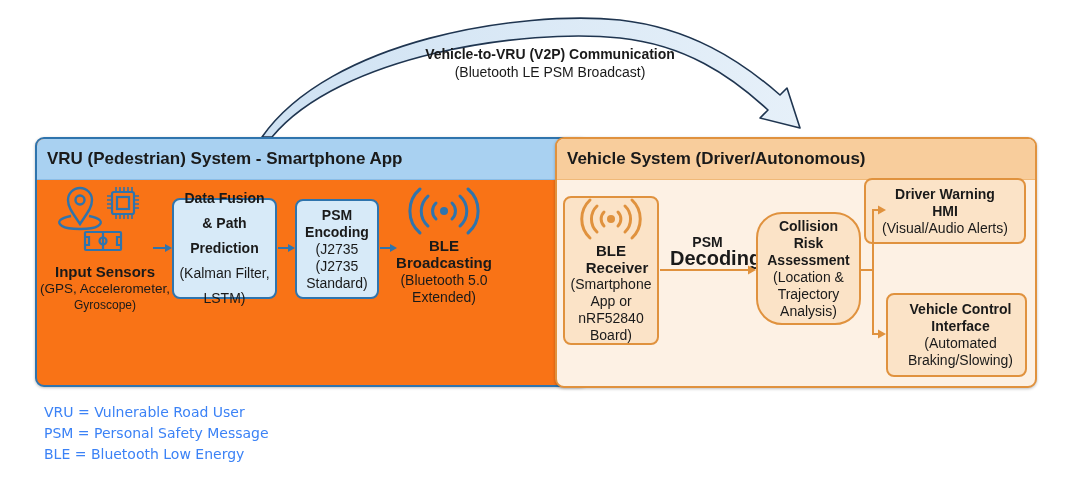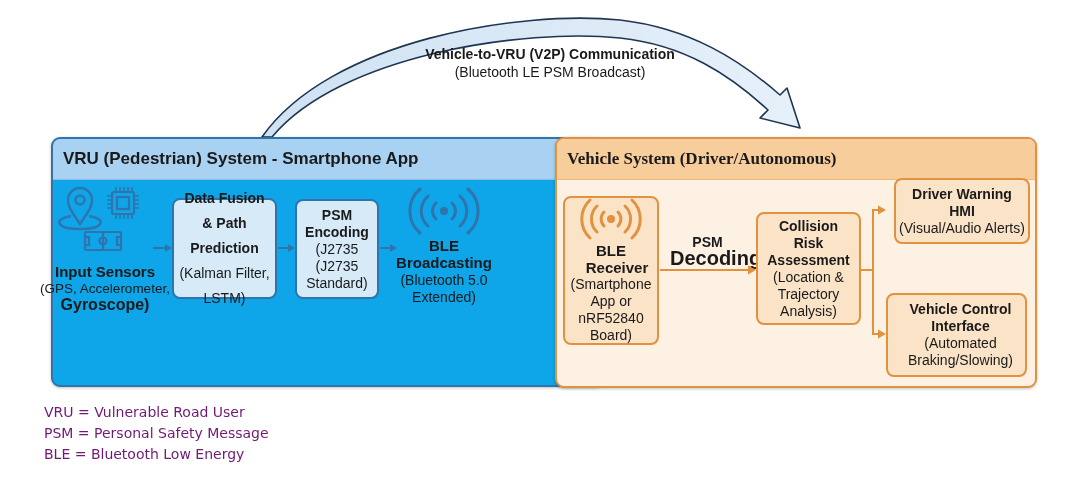--- a/index.html
+++ b/index.html
@@ -1,29 +1,29 @@
 <!DOCTYPE html>
 <html><head>
 <meta charset="utf-8">
 <style>
   html,body{margin:0;padding:0;background:#ffffff;}
   body{width:1066px;height:484px;position:relative;overflow:hidden;font-family:"Liberation Sans",sans-serif;color:#1a1a1a;}
   .panel{position:absolute;border-radius:9px;box-sizing:border-box;overflow:hidden;}
-  .panel.blue{left:35px;top:137px;width:554px;height:250px;border:2px solid #2f74ad;background:#0ea5e9;box-shadow:0 1px 3px rgba(0,0,0,0.25);margin-left:16px;}
+  .panel.blue{left:35px;top:137px;width:554px;height:250px;border:2px solid #2f74ad;background:#f97316;box-shadow:0 1px 3px rgba(0,0,0,0.25);}
   .panel.orange{left:555px;top:137px;width:482px;height:251px;border:2px solid #e0923e;background:#fdf1e4;box-shadow:0 1px 3px rgba(0,0,0,0.25);}
   .panel .hdr{height:40px;line-height:40px;padding-left:10px;font-weight:bold;font-size:17px;}
   .panel.blue .hdr{background:#a9d1f1;border-bottom:1px solid #8bbde6;}
-  .panel.orange .hdr{background:#f8cd9c;border-bottom:1px solid #f0b978;font-family:Liberation Serif, serif;}
+  .panel.orange .hdr{background:#f8cd9c;border-bottom:1px solid #f0b978;}
   .box{position:absolute;box-sizing:border-box;border-radius:8px;text-align:center;font-size:14px;line-height:17px;display:flex;flex-direction:column;justify-content:center;}
   .box.b{border:2px solid #2f74ad;background:#d7eaf8;}
   .box.o{border:2px solid #e0923e;background:#fbe3c7;}
   .bold{font-weight:bold;}
   .txt{position:absolute;text-align:center;font-size:14px;line-height:16px;}
   svg{position:absolute;left:0;top:0;overflow:visible;}
-  .legend{position:absolute;left:44px;top:402px;font-family:"DejaVu Sans",sans-serif;font-size:14px;line-height:21px;color:#701a75;}
+  .legend{position:absolute;left:44px;top:402px;font-family:"DejaVu Sans",sans-serif;font-size:14px;line-height:21px;color:#3b82f6;}
 </style>
 </head>
 <body>
 
 <svg width="1066" height="484">
   <defs>
     <linearGradient id="arcg" x1="0" y1="0" x2="1" y2="0">
       <stop offset="0" stop-color="#cfe2f3"></stop>
       <stop offset="1" stop-color="#e6f0f9"></stop>
     </linearGradient>
@@ -52,21 +52,21 @@
   <g fill="none" stroke="#2f74ad" stroke-width="2.2">
     <rect x="85" y="232" width="36" height="18" rx="1"></rect>
     <line x1="103" y1="232" x2="103" y2="250"></line>
     <circle cx="103" cy="241" r="3.5"></circle>
     <path d="M85,237h4v8h-4 M121,237h-4v8h4"></path>
   </g>
 </svg>
 
 <div class="txt bold" style="left:40px;top:264px;width:130px;font-size:15px;">Input Sensors</div>
 <div class="txt" style="left:30px;top:281px;width:150px;font-size:13.5px;">(GPS, Accelerometer,</div>
-<div class="txt" style="left:30px;top:297px;width:150px;font-size:16px;font-weight:bold;">Gyroscope)</div>
+<div class="txt" style="left:30px;top:297px;width:150px;font-size:12px;">Gyroscope)</div>
 
 <div class="box b" style="left:172px;top:198px;width:105px;height:101px;gap:8px;">
   <div class="bold">Data Fusion</div>
   <div class="bold">&amp; Path</div>
   <div class="bold">Prediction</div>
   <div>(Kalman Filter,</div>
   <div>LSTM)</div>
 </div>
 
 <div class="box b" style="left:295px;top:199px;width:84px;height:100px;">
@@ -124,30 +124,30 @@
     <path d="M597,206 a18,18 0 0 0 0,26"></path>
     <path d="M625,206 a18,18 0 0 1 0,26"></path>
     <path d="M590,200 a26,26 0 0 0 0,38"></path>
     <path d="M632,200 a26,26 0 0 1 0,38"></path>
   </g>
 </svg>
 
 <div class="txt bold" style="left:670px;top:234px;width:75px;font-size:14px;">PSM</div>
 <div class="txt bold" style="left:670px;top:250px;width:75px;font-size:20px;">Decoding</div>
 
-<div class="box o" style="left:756px;top:212px;width:105px;height:113px;">
+<div class="box o" style="left:756px;top:212px;width:105px;height:113px;border-radius:26px;">
   <div class="bold">Collision</div>
   <div class="bold">Risk</div>
   <div class="bold">Assessment</div>
   <div>(Location &amp;</div>
   <div>Trajectory</div>
   <div>Analysis)</div>
 </div>
 
-<div class="box o" style="left:894px;top:178px;width:136px;height:66px;text-align:center;">
+<div class="box o" style="left:864px;top:178px;width:162px;height:66px;text-align:center;">
   <div class="bold">Driver Warning</div>
   <div class="bold">HMI</div>
   <div>(Visual/Audio Alerts)</div>
 </div>
 
 <div class="box o" style="left:886px;top:293px;width:141px;height:84px;padding-left:8px;">
   <div class="bold">Vehicle Control</div>
   <div class="bold">Interface</div>
   <div>(Automated</div>
   <div>Braking/Slowing)</div>

